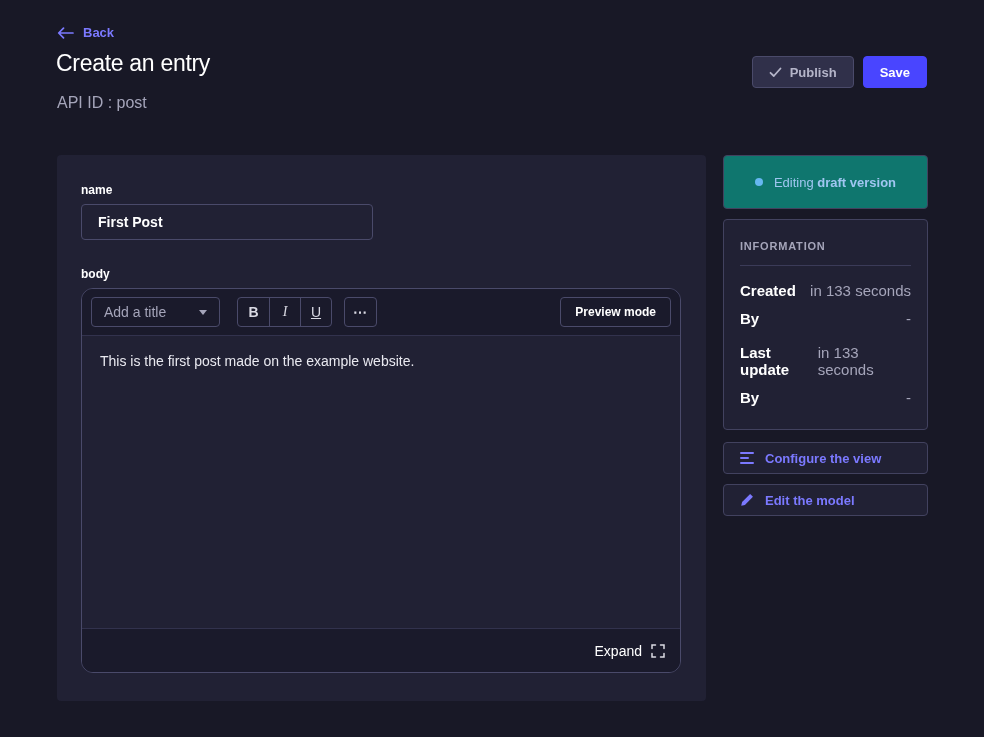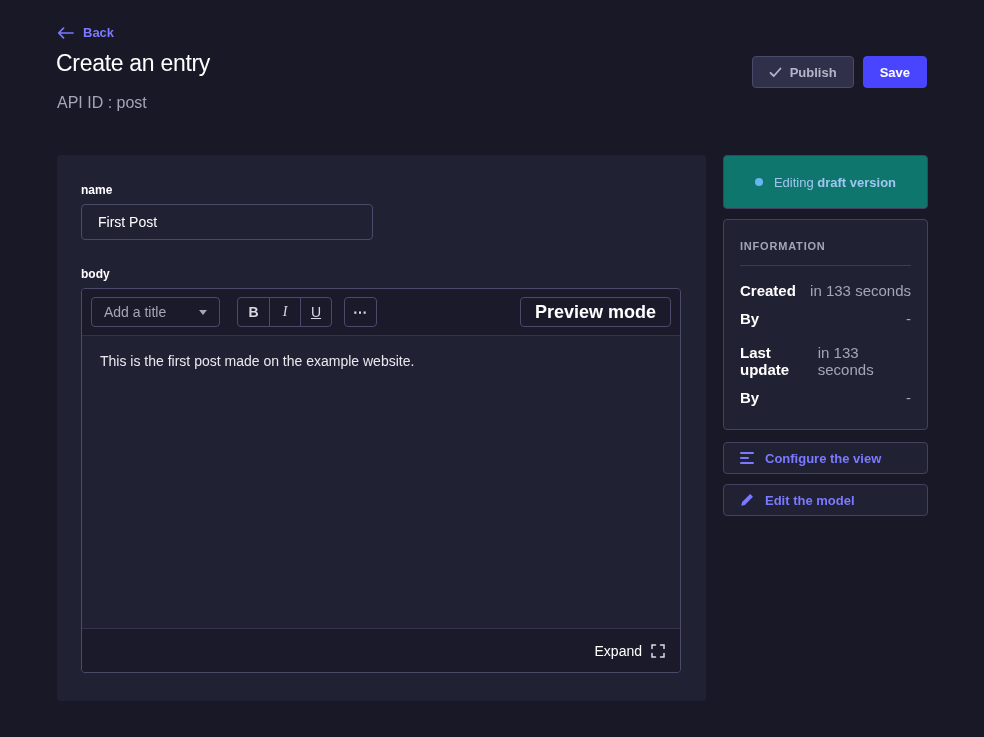--- a/index.html
+++ b/index.html
@@ -50,26 +50,26 @@
     padding:28px 24px;
   }
   .field-label {
     display:block; color:#ffffff; font-size:12px; font-weight:bold;
     margin-bottom:7px;
   }
   .name-input {
     width:292px; height:36px;
     background:#212134; border:1px solid #4a4a6a; border-radius:4px;
     color:#ffffff; font-size:14px; padding:0 16px;
-    font-family:"Liberation Sans", sans-serif; outline:none;
+    font-family:"Liberation Sans", sans-serif; outline:none;font-weight:bold;
   }
   .body-block { margin-top:27px; }
   .editor {
     width:600px; height:385px;
-    border:1px solid #4a4a6a; border-radius:4px;
+    border:1px solid #4a4a6a; border-radius:12px;
     display:flex; flex-direction:column; overflow:hidden;
   }
   .editor-toolbar {
     height:46px; flex:0 0 46px; background:#1a1a2b;
     display:flex; align-items:center; padding:0 9px; gap:8px;
   }
   .title-select {
     height:30px; width:129px;
     border:1px solid #4a4a6a; border-radius:4px; background:transparent;
     display:flex; align-items:center; justify-content:space-between;
@@ -97,21 +97,21 @@
     width:33px; height:30px; margin-left:4px;
     border:1px solid #4a4a6a; border-radius:4px;
     display:flex; align-items:center; justify-content:center;
     color:#d9d9e3; font-size:14px; font-weight:bold; letter-spacing:1px;
     cursor:pointer;
   }
   .preview-btn {
     margin-left:auto; height:30px; padding:0 14px;
     border:1px solid #4a4a6a; border-radius:4px; background:transparent;
     display:flex; align-items:center;
-    color:#ffffff; font-size:18px; font-weight:bold; cursor:pointer;
+    color:#ffffff; font-size:12px; font-weight:bold; cursor:pointer;
   }
   .editor-content {
     flex:1; background:#212134; border-top:1px solid #32324d;
     padding:15px 18px; color:#e9e9f0; font-size:14px; line-height:1.45;
   }
   .editor-footer {
     height:44px; flex:0 0 44px; background:#1a1a2b; border-top:1px solid #32324d;
     display:flex; align-items:center; justify-content:flex-end; gap:9px;
     padding:0 15px; color:#ffffff; font-size:14px; cursor:pointer;
   }

